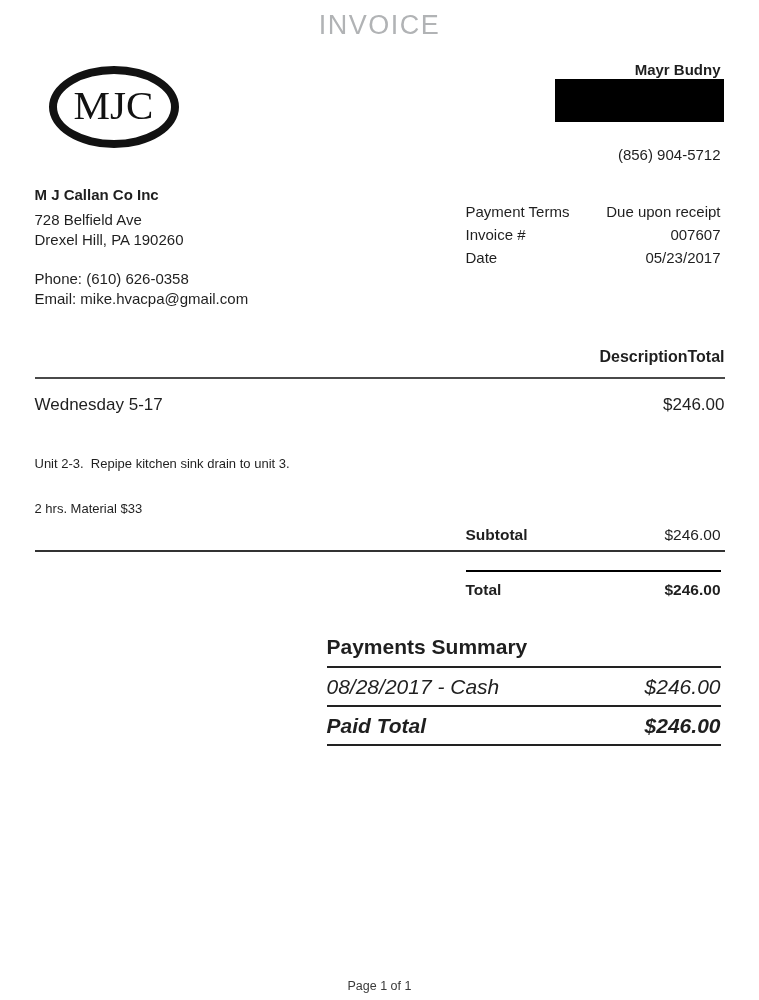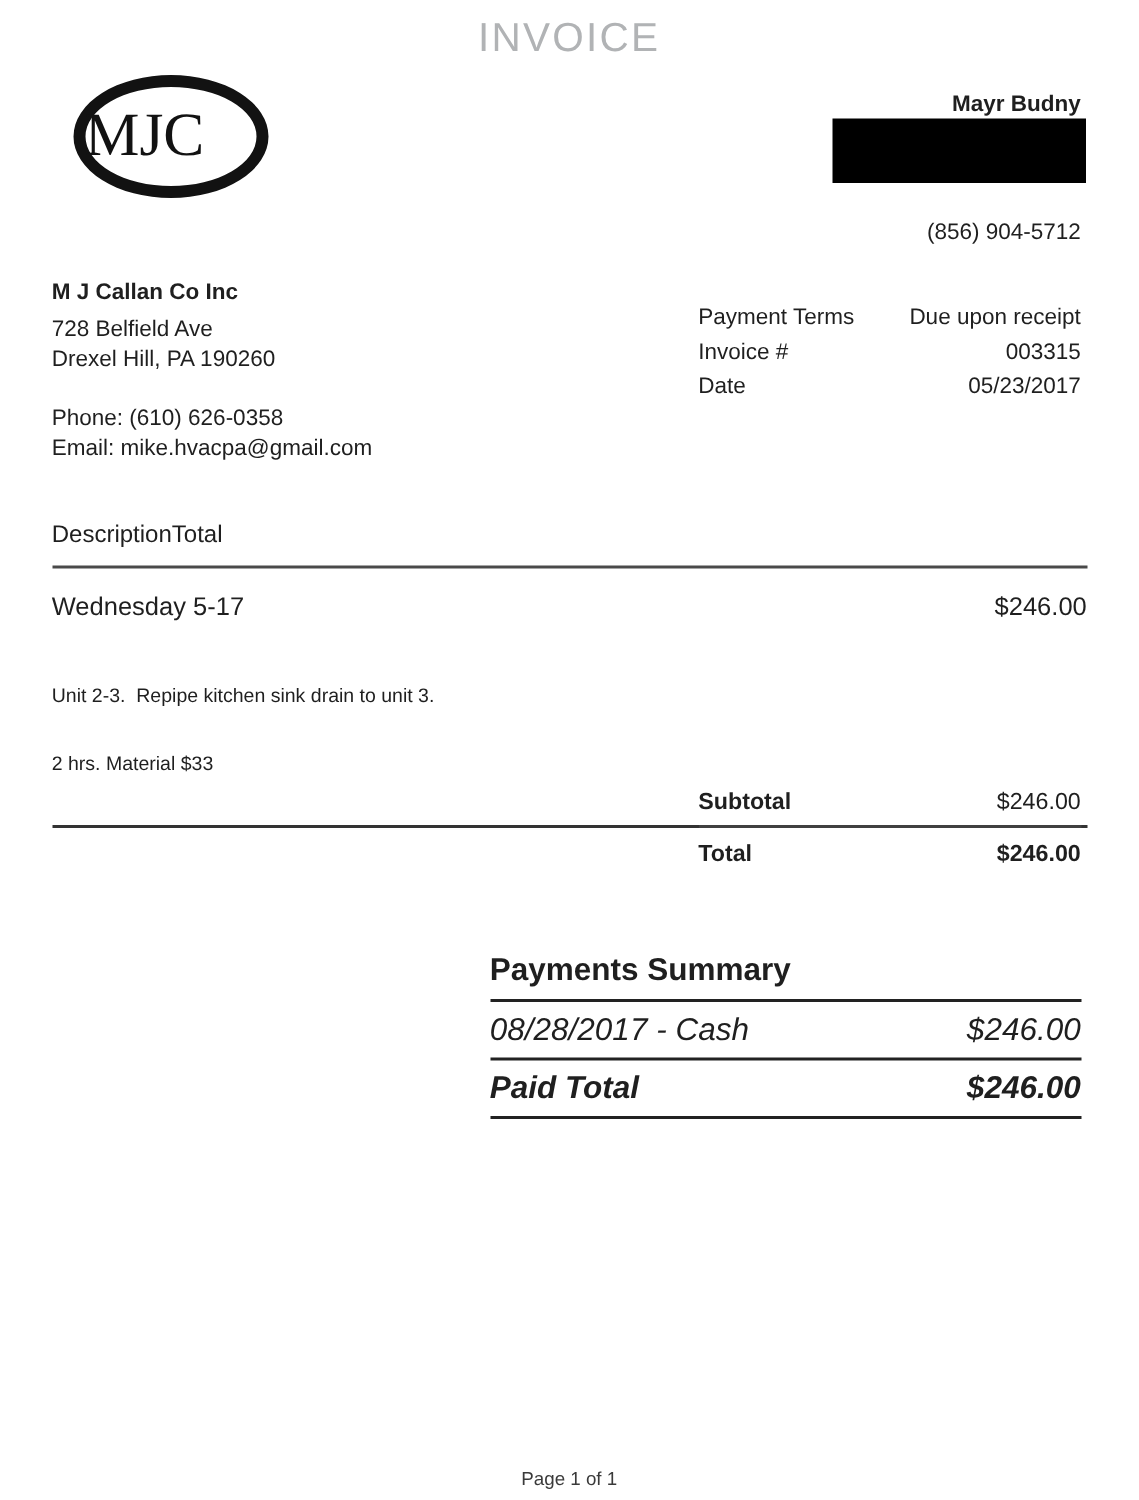--- a/index.html
+++ b/index.html
@@ -20,25 +20,25 @@
   .invoice-title {
     position:absolute; top:10px; left:0; right:0;
     text-align:center;
     font-size:27px;
     letter-spacing:1.5px;
     color:#b1b3b5;
     font-weight:400;
   }
   
   .logo {
-    position:absolute; left:28px; top:50px;
+    position:absolute; left:28px; top:66px;
     width:130px; height:82px;
     border:8px solid #121212;
     border-radius:50%;
-    display:flex; align-items:center; justify-content:flex-start;
+    display:flex; align-items:center; justify-content:center;
   }
   .logo .logo-text {
     font-family:"Liberation Serif", "DejaVu Serif", serif;
     font-size:41px;
     line-height:1;
     color:#121212;
     letter-spacing:0px;
     padding-bottom:3px;
   }
   
@@ -71,22 +71,22 @@
   .meta-row {
     display:flex; justify-content:space-between;
     line-height:23px;
   }
   
   .items {
     position:absolute; left:14px; right:14px; top:348px;
     border-bottom:2px solid #333333;
   }
   .items-header {
-    display:flex; justify-content:flex-start;
-    font-size:16px; font-weight:400;
+    display:flex; justify-content:flex-end;
+    font-size:16px; font-weight:700;
     padding:0 0 11px 0;
     border-bottom:2px solid #4a4a4a;
   }
   .item-row {
     display:flex; justify-content:space-between;
     font-size:17px;
     margin-top:16px;
   }
   .item-details {
     font-size:13px;
@@ -96,21 +96,21 @@
     white-space:pre-wrap;
   }
   
   .totals {
     position:absolute; left:445px; right:18px; top:526px;
     font-size:15.5px;
   }
   .totals-row {
     display:flex; justify-content:space-between;
   }
-  .totals-row.subtotal { padding-bottom:6px; border-bottom:2px solid #404040; }
+  .totals-row.subtotal { padding-bottom:26px; border-bottom:2px solid #000000; }
   .totals-row.grand { padding-top:9px; font-weight:700; }
   .totals-row .label { font-weight:700; }
   
   .payments {
     position:absolute; left:306px; right:18px; top:635px;
     font-size:21px;
   }
   .payments-heading {
     font-weight:700;
     padding-bottom:7px;
@@ -157,21 +157,21 @@
     </div>
   </div>
 
   <div class="meta">
     <div class="meta-row">
       <span>Payment Terms</span>
       <span>Due upon receipt</span>
     </div>
     <div class="meta-row">
       <span>Invoice #</span>
-      <span>003315</span>
+      <span>007607</span>
     </div>
     <div class="meta-row">
       <span>Date</span>
       <span>05/23/2017</span>
     </div>
   </div>
 
   <div class="items">
     <div class="items-header">
       <span>Description</span>

